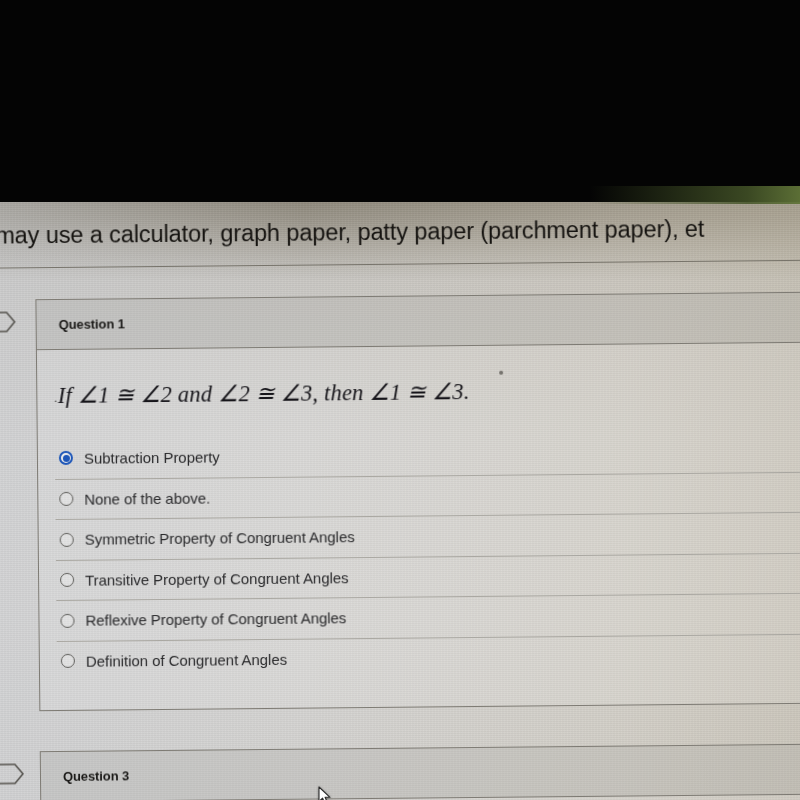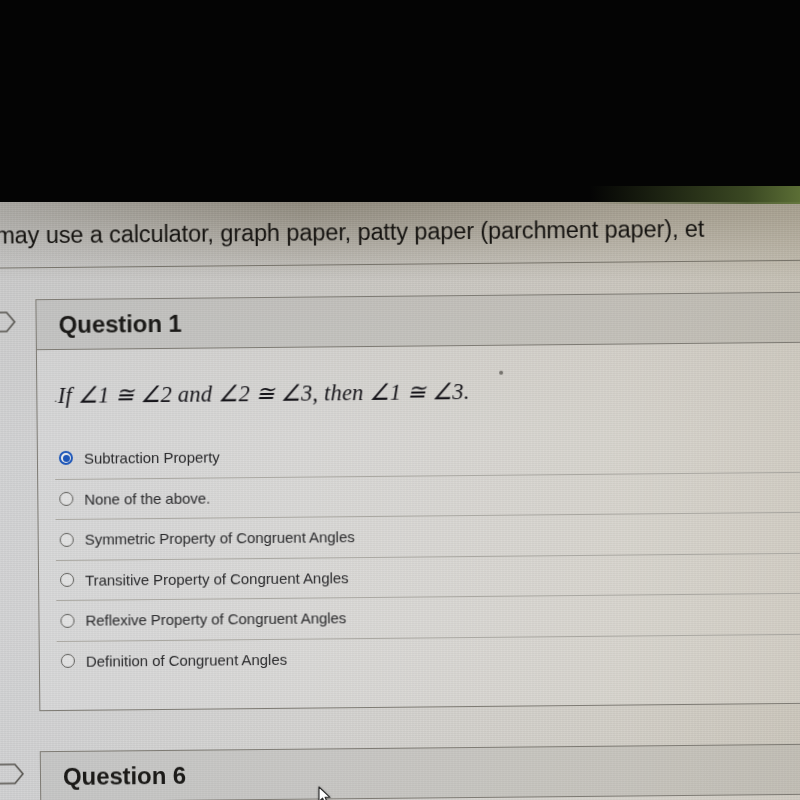--- a/index.html
+++ b/index.html
@@ -133,21 +133,21 @@
   .qheader {
     height: 50px;
     box-sizing: border-box;
     border-bottom: 1.2px solid #7d7a73;
     background: rgba(120,118,112,0.16);
     display: flex;
     align-items: center;
     padding-left: 22px;
   }
   .qheader-title {
-    font-size: 24px;
+    font-size: 13px;
     font-weight: bold;
     color: #1b1a18;
     letter-spacing: -0.1px;
   }
 
   .qbody {
     padding: 0;
     position: relative;
   }
 
@@ -318,21 +318,21 @@
               <span class="radio"></span>
               <span class="opt-label">Definition of Congruent Angles</span>
             </div>
 
           </div>
         </div>
       </div>
 
       <div class="qcard" id="qcard-2">
         <div class="qheader">
-          <span class="qheader-title">Question 6</span>
+          <span class="qheader-title">Question 3</span>
         </div>
       </div>
 
     </div>
 
     <div class="screen-scan"></div>
     <div class="screen-vert"></div>
     <div class="screen-tint"></div>
   </div>
 

